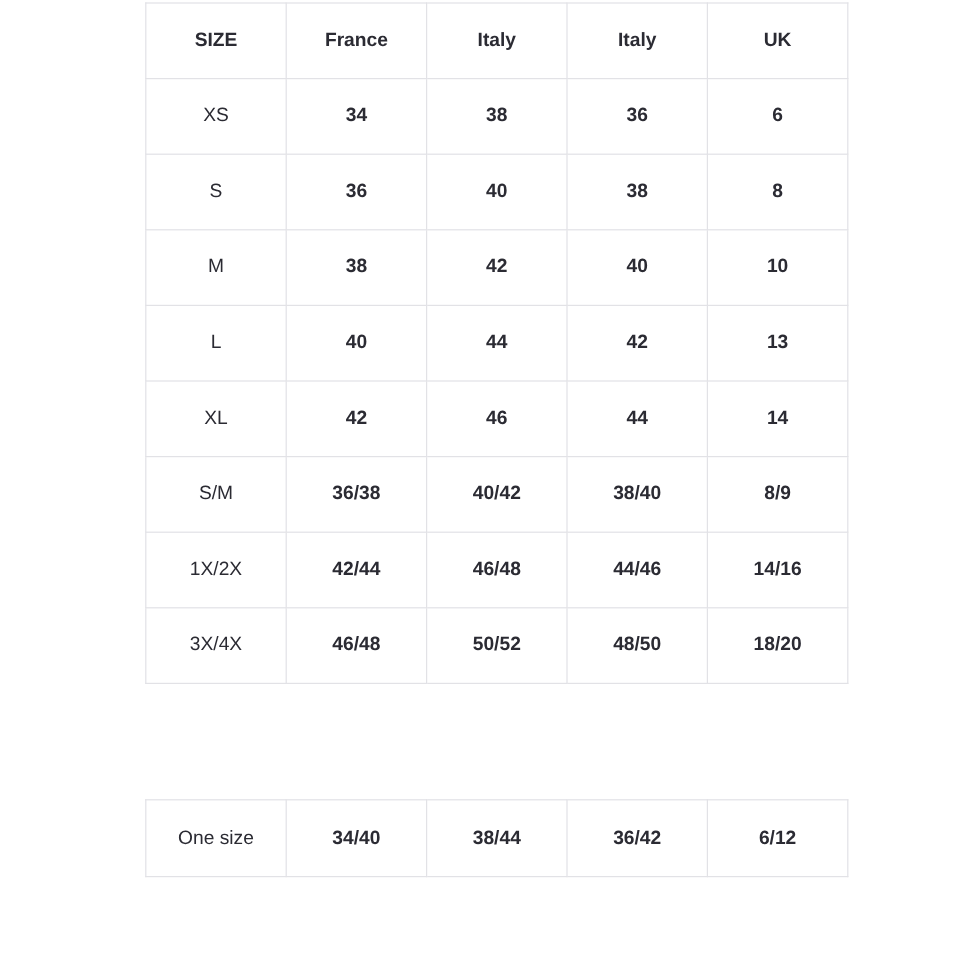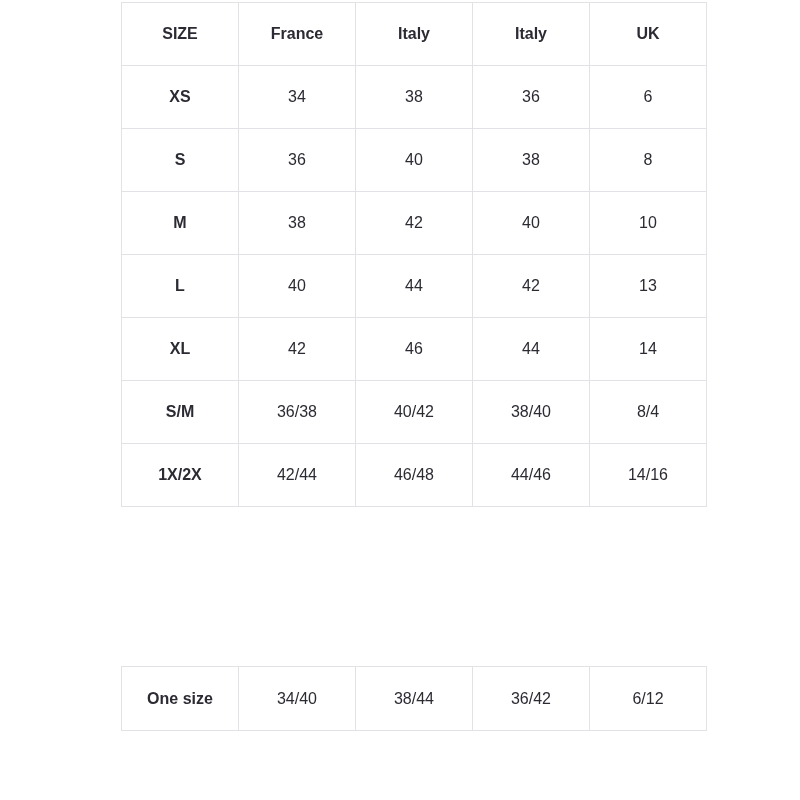--- a/index.html
+++ b/index.html
@@ -22,26 +22,26 @@
     table-layout: fixed;
     position: absolute;
     left: 96px;
     margin-left: 25px;
   }
   table.size-table td, table.size-table th {
     border: 1px solid #e2e2e6;
     text-align: center;
     vertical-align: middle;
     font-size: 16px;
-    font-weight: 400;
+    font-weight: 700;
     color: #2b2b33;
     padding: 0;
   }
   table.size-table .col-label {
-    font-weight: 700;
+    font-weight: 400;
   }
   table.size-table thead th {
     font-weight: 700;
   }
   .main-table {
     top: 2px;
   }
   .second-table {
     top: 666px;
   }
@@ -106,28 +106,35 @@
         <td>42</td>
         <td>46</td>
         <td>44</td>
         <td>14</td>
       </tr>
       <tr class="row-h">
         <td class="col-label">S/M</td>
         <td>36/38</td>
         <td>40/42</td>
         <td>38/40</td>
-        <td>8/4</td>
+        <td>8/9</td>
       </tr>
       <tr class="row-h">
         <td class="col-label">1X/2X</td>
         <td>42/44</td>
         <td>46/48</td>
         <td>44/46</td>
         <td>14/16</td>
+      </tr>
+      <tr class="row-h">
+        <td class="col-label">3X/4X</td>
+        <td>46/48</td>
+        <td>50/52</td>
+        <td>48/50</td>
+        <td>18/20</td>
       </tr>
     </tbody>
   </table>
 
   <table class="size-table second-table">
     <colgroup>
       <col class="c-label">
         <col class="c-data">
         <col class="c-data">
         <col class="c-data">

